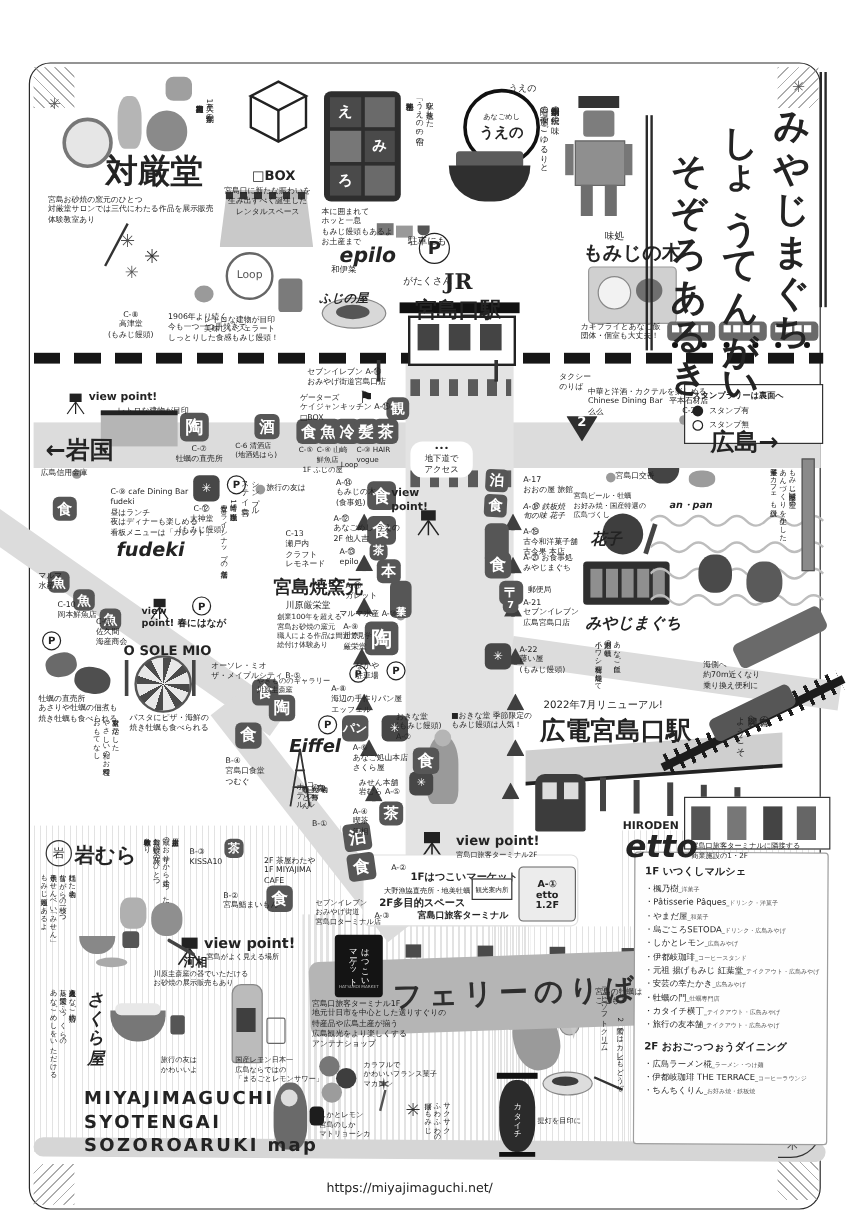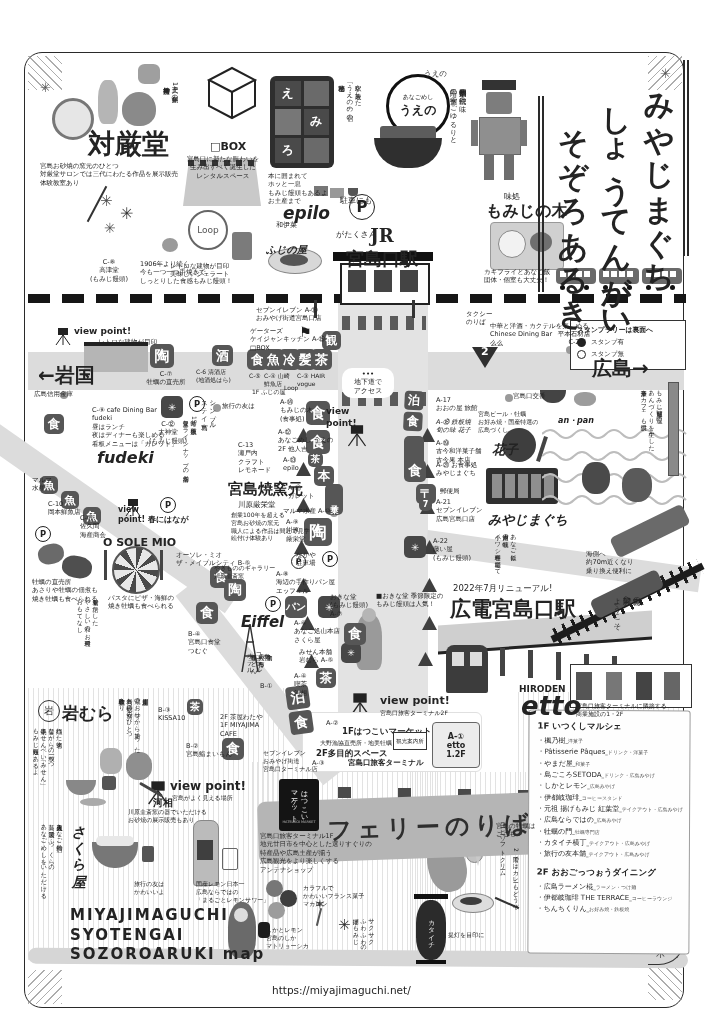--- a/index.html
+++ b/index.html
@@ -347,21 +347,21 @@
   <div class="etto-panel">
     <div class="etto-f-title">1F いつくしマルシェ</div>
     <ul id="etto-f1">
         <li><span class="e-name">・楓乃樹</span><span class="e-cat">_洋菓子</span></li>
         <li><span class="e-name">・Pâtisserie Pâques</span><span class="e-cat">_ドリンク・洋菓子</span></li>
         <li><span class="e-name">・やまだ屋</span><span class="e-cat">_和菓子</span></li>
         <li><span class="e-name">・島ごころSETODA</span><span class="e-cat">_ドリンク・広島みやげ</span></li>
         <li><span class="e-name">・しかとレモン</span><span class="e-cat">_広島みやげ</span></li>
         <li><span class="e-name">・伊都岐珈琲</span><span class="e-cat">_コーヒースタンド</span></li>
         <li><span class="e-name">・元祖 揚げもみじ 紅葉堂</span><span class="e-cat">_テイクアウト・広島みやげ</span></li>
-        <li><span class="e-name">・広島ならではの</span><span class="e-cat">_広島みやげ</span></li>
+        <li><span class="e-name">・安芸の幸たかき</span><span class="e-cat">_広島みやげ</span></li>
         <li><span class="e-name">・牡蠣の門</span><span class="e-cat">_牡蠣専門店</span></li>
         <li><span class="e-name">・カタイチ横丁</span><span class="e-cat">_テイクアウト・広島みやげ</span></li>
         <li><span class="e-name">・旅行の友本舗</span><span class="e-cat">_テイクアウト・広島みやげ</span></li>
       </ul>
     <div class="etto-f-title">2F おおごっつぉうダイニング</div>
     <ul id="etto-f2">
         <li><span class="e-name">・広島ラーメン椛</span><span class="e-cat">_ラーメン・つけ麺</span></li>
         <li><span class="e-name">・伊都岐珈琲 THE TERRACE</span><span class="e-cat">_コーヒーラウンジ</span></li>
         <li><span class="e-name">・ちんちくりん</span><span class="e-cat">_お好み焼・鉄板焼</span></li>
       </ul>

